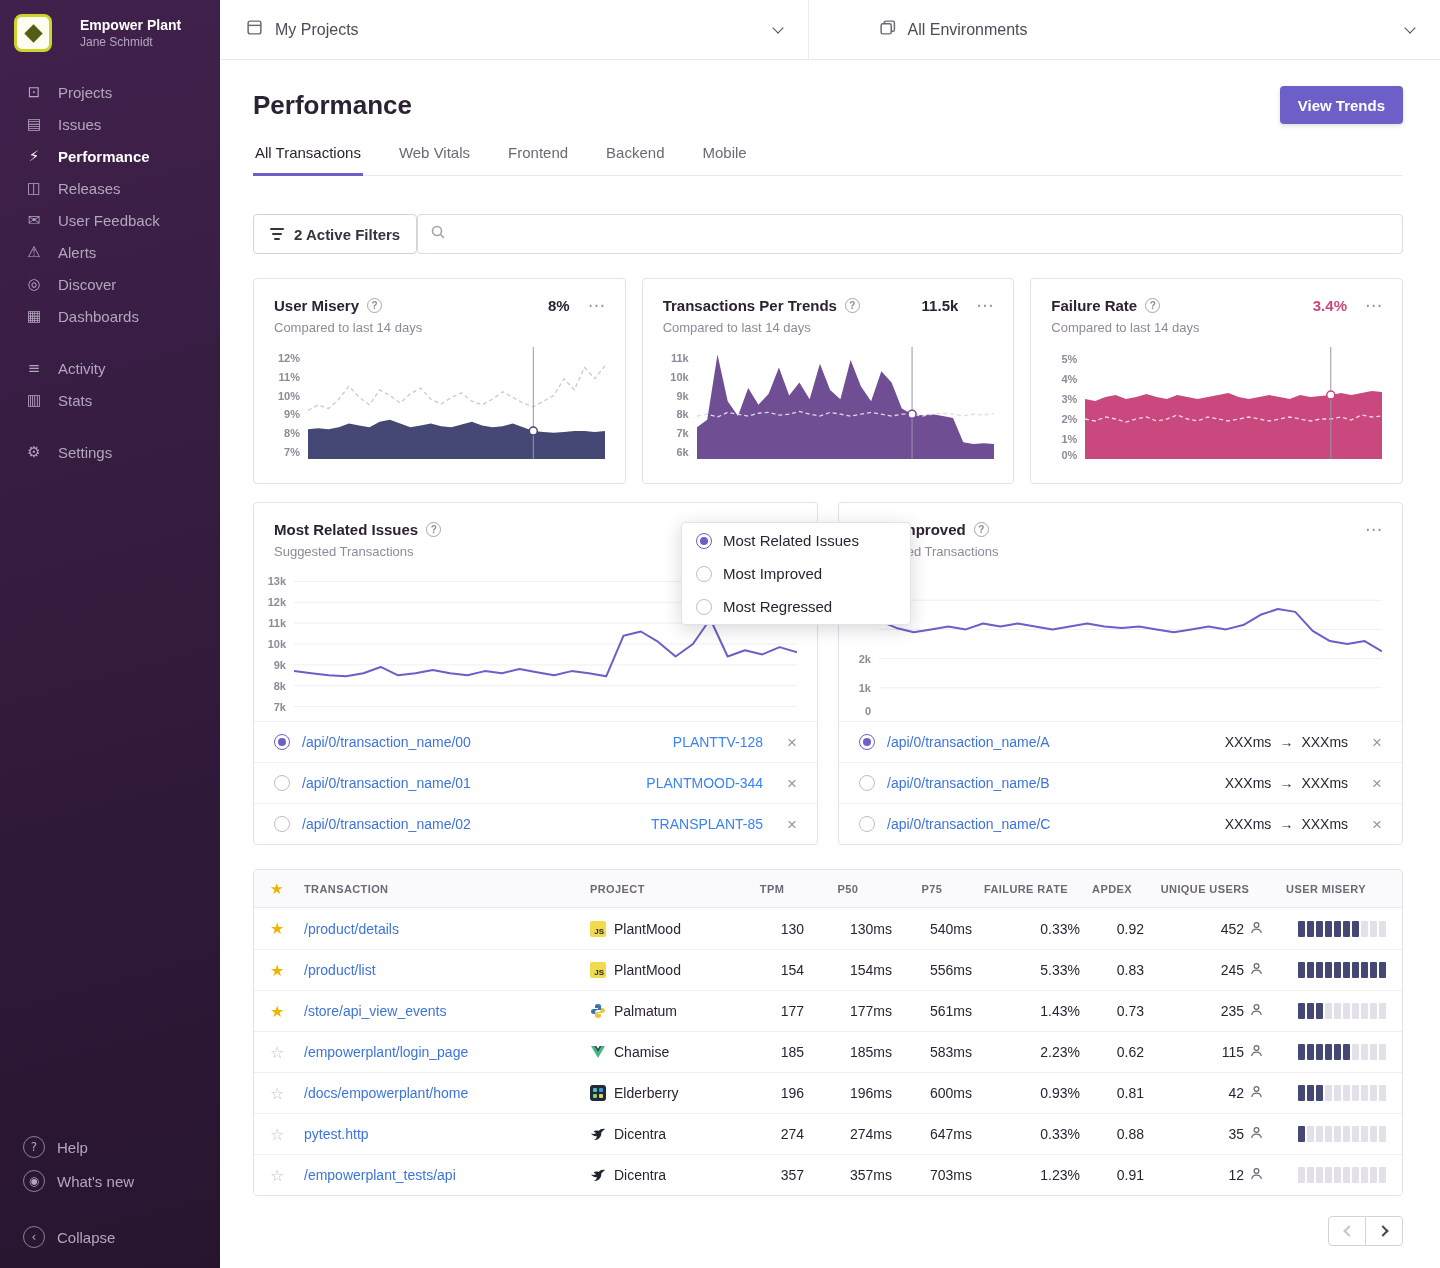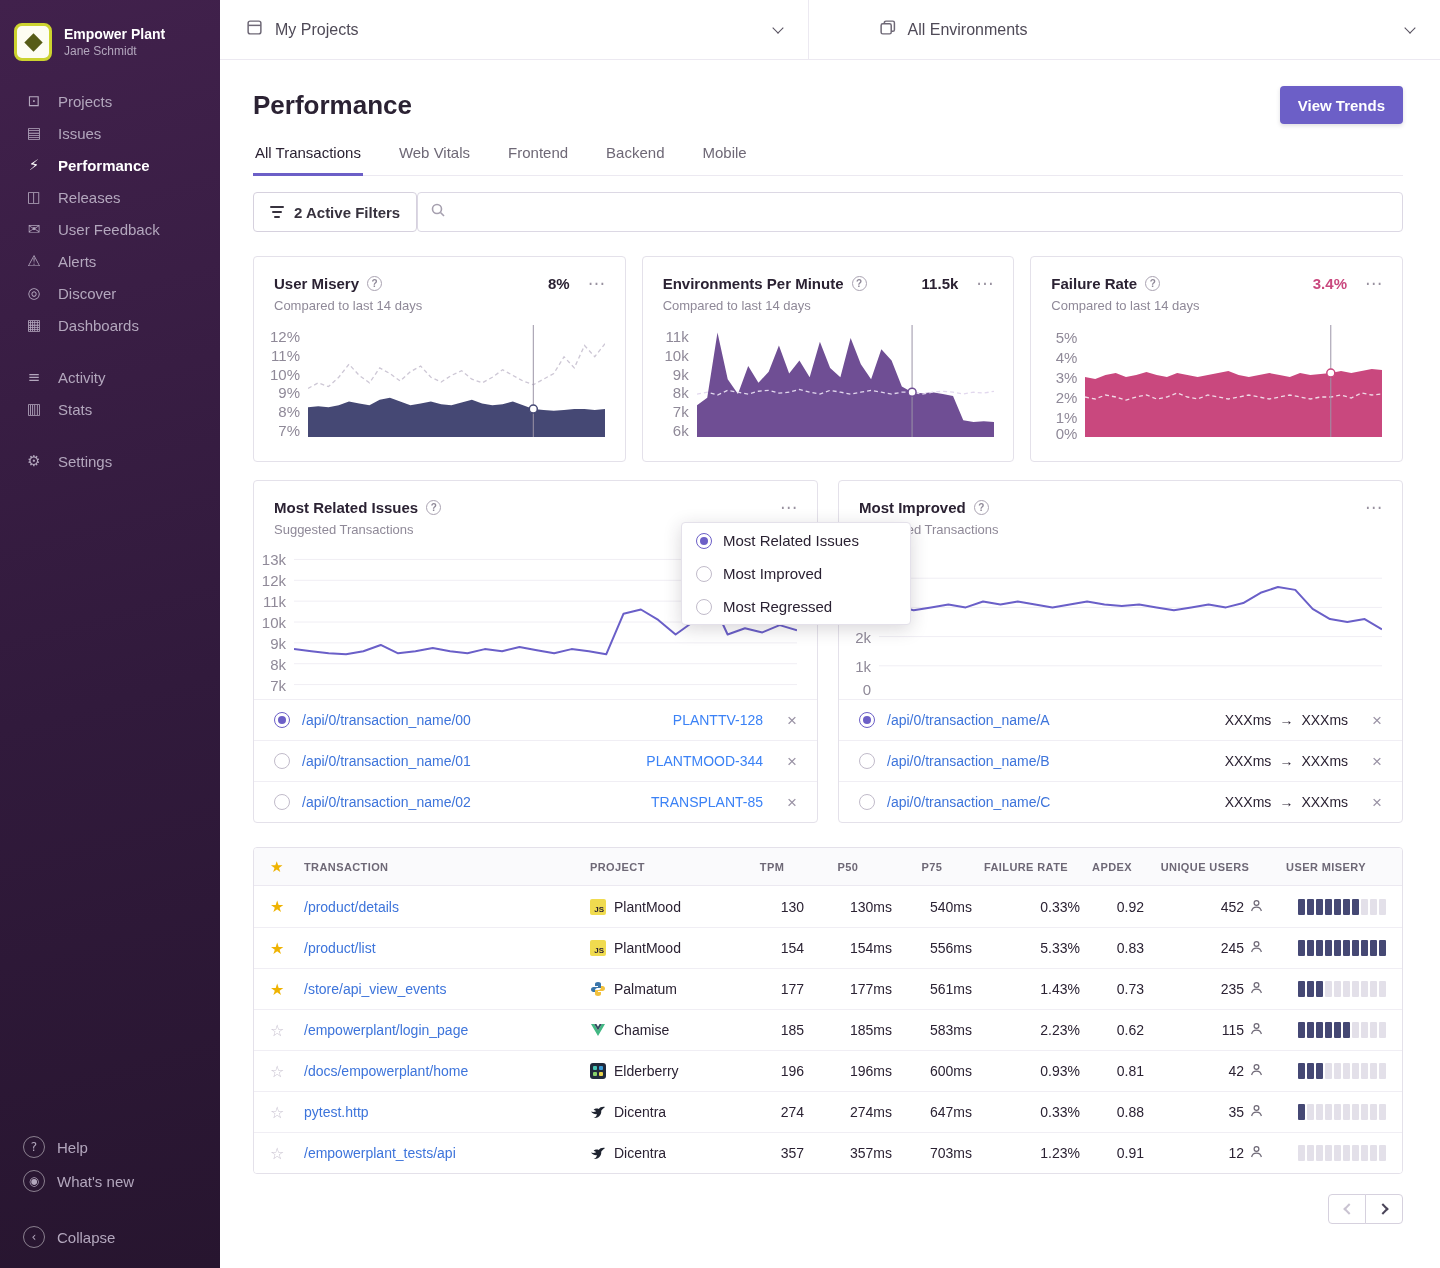--- a/index.html
+++ b/index.html
@@ -2,21 +2,21 @@
 <html><head>
 <meta charset="utf-8">
 <style>
   * { box-sizing: border-box; margin: 0; padding: 0; }
   body { font-family: "Liberation Sans", sans-serif; background: #fff; }
   .page { position: relative; width: 1440px; height: 1268px; overflow: hidden; background: #fff; }
 
   
   .sidebar { position: absolute; left: 0; top: 0; bottom: 0; width: 220px;
     background: linear-gradient(165deg, #41214c 0%, #311a3c 55%, #27152f 100%); color: #b3a7bd; }
-  .org { display: flex; align-items: center; gap: 12px; padding: 14px 14px 10px 14px; cursor: pointer; margin-top: 9px; }
+  .org { display: flex; align-items: center; gap: 28px; padding: 14px 14px 10px 14px; cursor: pointer; }
   .logo { width: 38px; height: 38px; border-radius: 8px; background: #fdfdf2; border: 3px solid #ccd32f;
     display: flex; align-items: center; justify-content: center; flex: none; }
   .logo-diamond { width: 13px; height: 13px; background: #565c16; transform: rotate(45deg); }
   .org-name { color: #fff; font-size: 14px; font-weight: 700; }
   .org-user { color: #b3a7bd; font-size: 12px; margin-top: 2px; }
   .nav-section { margin-top: 20px; }
   .nav-section:first-child { margin-top: 14px; }
   .nav-item { display: flex; align-items: center; gap: 14px; padding: 7px 10px 7px 24px; font-size: 15px; cursor: pointer; }
   .nav-item.active { color: #fff; font-weight: 700; }
   .nav-icon { width: 20px; text-align: center; font-size: 15px; font-family: "DejaVu Sans", sans-serif; flex: none; }
@@ -41,21 +41,21 @@
   .page-head { display: flex; justify-content: space-between; align-items: center; }
   h1 { font-size: 26px; font-weight: 700; color: #2b2233; }
   .btn-primary { background: #6c5fc7; color: #fff; border: none; border-radius: 4px; height: 38px;
     padding: 0 18px; font-size: 15px; font-weight: 700; font-family: inherit; cursor: pointer;
     box-shadow: 0 2px 4px rgba(43,34,51,.15); }
 
   .tabs { display: flex; gap: 34px; margin-top: 20px; border-bottom: 1px solid #ece9f1; }
   .tab { font-size: 15px; color: #6e6876; padding: 0 2px 12px 2px; cursor: pointer; border-bottom: 3px solid transparent; margin-bottom: -1px; }
   .tab.active { color: #2b2233; border-bottom-color: #6c5fc7; }
 
-  .filter-row { display: flex; gap: 0; margin-top: 16px; }
+  .filter-row { display: flex; gap: 0; margin-top: 38px; }
   .filter-btn { height: 40px; padding: 0 16px; border: 1px solid #d6d1de; border-radius: 4px; background: #fff;
     font-size: 15px; font-weight: 700; color: #37323e; display: flex; align-items: center; gap: 10px;
     font-family: inherit; cursor: pointer; }
   .filter-icon { display: inline-flex; flex-direction: column; gap: 3px; align-items: center; }
   .filter-icon i { display: block; height: 2px; background: #37323e; border-radius: 1px; }
   .filter-icon i:nth-child(1){ width: 14px; } .filter-icon i:nth-child(2){ width: 10px; } .filter-icon i:nth-child(3){ width: 6px; }
   .search { flex: 1; height: 40px; border: 1px solid #dcd8e4; border-radius: 4px; display: flex; align-items: center;
     padding: 0 12px; gap: 8px; background: #fff; }
   .search input { border: none; outline: none; flex: 1; font-size: 15px; color: #2b2233; font-family: inherit; background: transparent; }
   .search input::placeholder { color: #a6a0af; }
@@ -69,21 +69,21 @@
   .qmark { width: 15px; height: 15px; border-radius: 50%; border: 1px solid #aaa3b2; color: #8f8998; font-size: 10px;
     display: inline-flex; align-items: center; justify-content: center; font-weight: 700; cursor: pointer; flex: none; }
   .spacer { flex: 1; }
   .card-value { font-size: 15px; font-weight: 700; color: #2b2233; }
   .dots { color: #98919f; font-size: 17px; margin-left: 10px; cursor: pointer; font-family: "DejaVu Sans", sans-serif; line-height: 1; }
   .card-sub { font-size: 13px; color: #8f8998; margin-top: 6px; }
 
   .chart { display: flex; margin-top: 12px; height: 112px; }
   .chart.tall { height: 146px; margin: 12px 20px 4px 6px; }
   .ylabels { width: 34px; position: relative; flex: none; }
-  .ylab { position: absolute; right: 8px; transform: translateY(-50%); font-size: 15px; color: #8f8998; white-space: nowrap; }
+  .ylab { position: absolute; right: 8px; transform: translateY(-50%); font-size: 11px; color: #8f8998; white-space: nowrap; font-weight: bold; }
   .plot { flex: 1; position: relative; }
   .plot svg { position: absolute; inset: 0; }
 
   .wide-cards { display: grid; grid-template-columns: 1fr 1fr; gap: 20px; margin-top: 18px; }
   .wcard-head { padding: 18px 20px 0 20px; }
   .sel-row { display: flex; align-items: center; height: 41px; border-top: 1px solid #f0eef4; padding: 0 20px; gap: 12px; font-size: 14px; }
   .txn-link { color: #3d74db; text-decoration: none; cursor: pointer; white-space: nowrap; overflow: hidden; text-overflow: ellipsis; }
   .issue-link { margin-left: auto; color: #3b82f6; text-decoration: none; cursor: pointer; white-space: nowrap; text-align: right; }
   .x { color: #9a93a5; font-size: 17px; margin-left: 12px; cursor: pointer; line-height: 1; }
   .ms-group { margin-left: auto; color: #2b2233; display: flex; align-items: center; gap: 8px; white-space: nowrap; }
@@ -296,21 +296,21 @@
                   <path d="M0,112 L0,82.13333333333334 L10.241379310344827,81.19999999999999 L20.482758620689655,82.13333333333334 L30.724137931034484,80.26666666666665 L40.96551724137931,76.53333333333333 L51.206896551724135,78.39999999999999 L61.44827586206897,80.26666666666665 L71.6896551724138,74.66666666666667 L81.93103448275862,72.80000000000001 L92.17241379310344,76.53333333333333 L102.41379310344827,80.26666666666665 L112.6551724137931,78.39999999999999 L122.89655172413794,76.53333333333333 L133.13793103448276,79.33333333333333 L143.3793103448276,80.26666666666665 L153.6206896551724,77.46666666666667 L163.86206896551724,74.66666666666667 L174.10344827586206,78.39999999999999 L184.3448275862069,80.26666666666665 L194.58620689655172,79.33333333333333 L204.82758620689654,76.53333333333333 L215.06896551724137,80.26666666666665 L225.3103448275862,84 L235.55172413793102,84.93333333333331 L245.79310344827587,85.86666666666666 L256.0344827586207,84.93333333333331 L266.2758620689655,84 L276.51724137931035,84 L286.7586206896552,84.93333333333331 L297,84 L297,112 Z" fill="#454874"></path>
                   <polyline points="0,63.46666666666667 10.241379310344827,57.86666666666666 20.482758620689655,61.59999999999998 30.724137931034484,52.266666666666644 40.96551724137931,39.2 51.206896551724135,50.399999999999984 61.44827586206897,57.86666666666666 71.6896551724138,42.93333333333332 81.93103448275862,48.533333333333324 92.17241379310344,56 102.41379310344827,46.66666666666666 112.6551724137931,41.06666666666666 122.89655172413794,52.266666666666644 133.13793103448276,56.93333333333331 143.3793103448276,50.399999999999984 153.6206896551724,45.73333333333332 163.86206896551724,54.13333333333334 174.10344827586206,57.86666666666666 184.3448275862069,52.266666666666644 194.58620689655172,44.8 204.82758620689654,50.399999999999984 215.06896551724137,56 225.3103448275862,59.73333333333332 235.55172413793102,54.13333333333334 245.79310344827587,48.533333333333324 256.0344827586207,31.73333333333332 266.2758620689655,42.93333333333332 276.51724137931035,20.533333333333317 286.7586206896552,31.73333333333332 297,18.666666666666657" fill="none" stroke="#cdc7d5" stroke-width="1.3" stroke-dasharray="4 3"></polyline>
                   <line x1="225.3103448275862" x2="225.3103448275862" y1="0" y2="112" stroke="#9b94a7"></line>
                   <circle cx="225.3103448275862" cy="84" r="4" fill="#fff" stroke="#454874" stroke-width="1.5"></circle>
                 </svg>
               </div>
           </div>
         </div>
         <div class="card metric">
           <div class="card-top">
-            <span class="card-title">Environments Per Minute</span>
+            <span class="card-title">Transactions Per Trends</span>
             <span class="qmark">?</span>
             <span class="spacer"></span>
             <span class="card-value">11.5k</span>
             <span class="dots">⋯</span>
           </div>
           <div class="card-sub">Compared to last 14 days</div>
           <div class="chart" id="chart-tpm">
             <div class="ylabels">
                 <span class="ylab" style="top: 10%;">11k</span>
                 <span class="ylab" style="top: 26.6667%;">10k</span>

